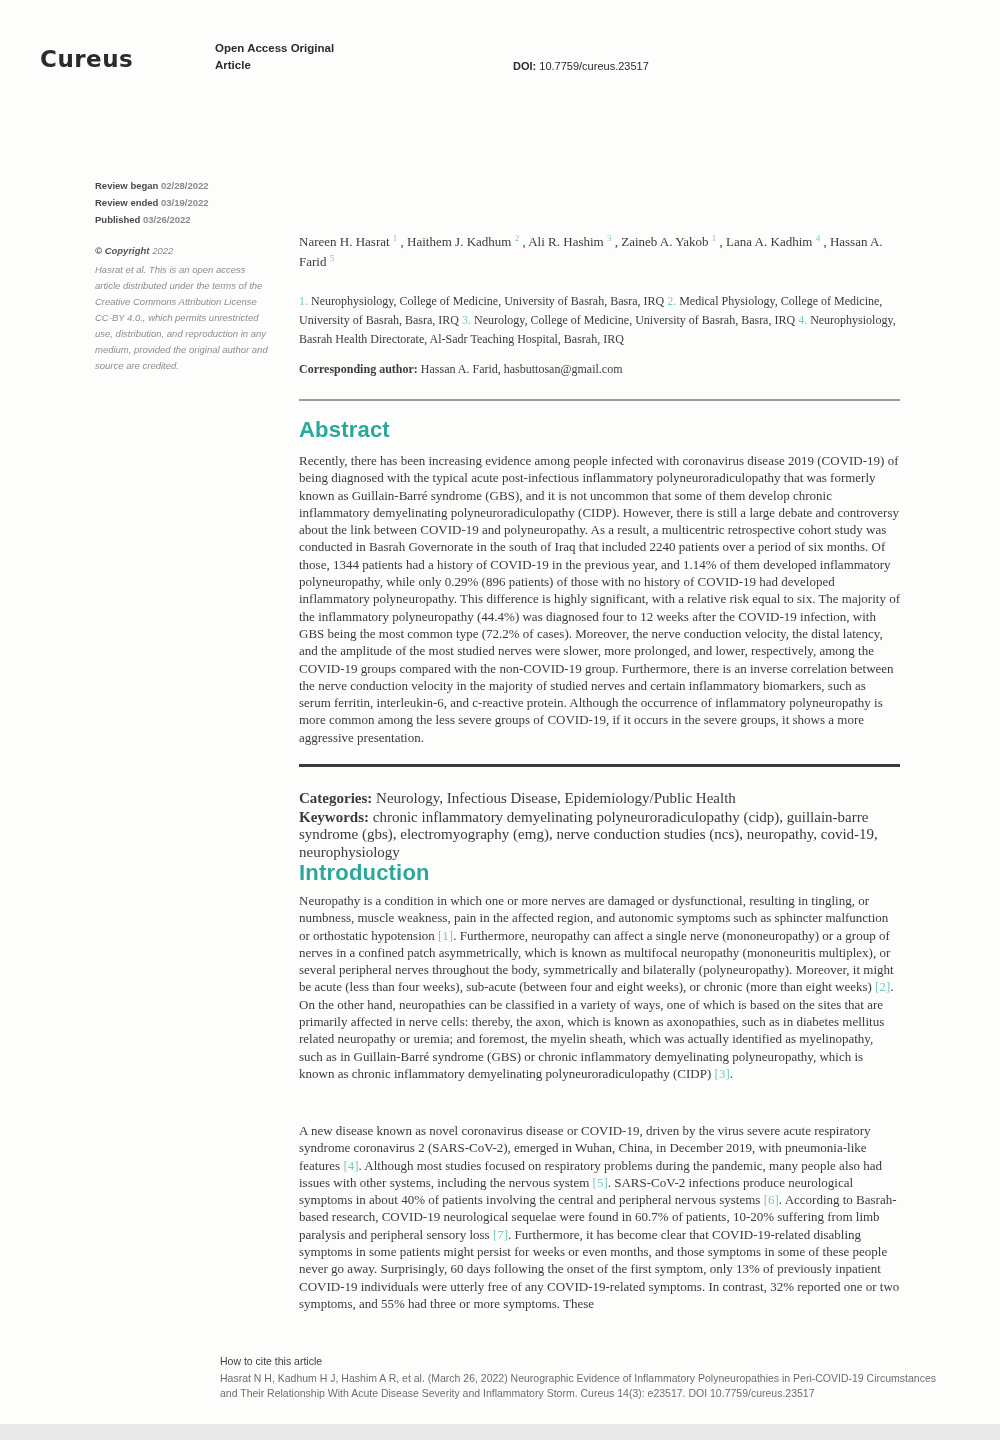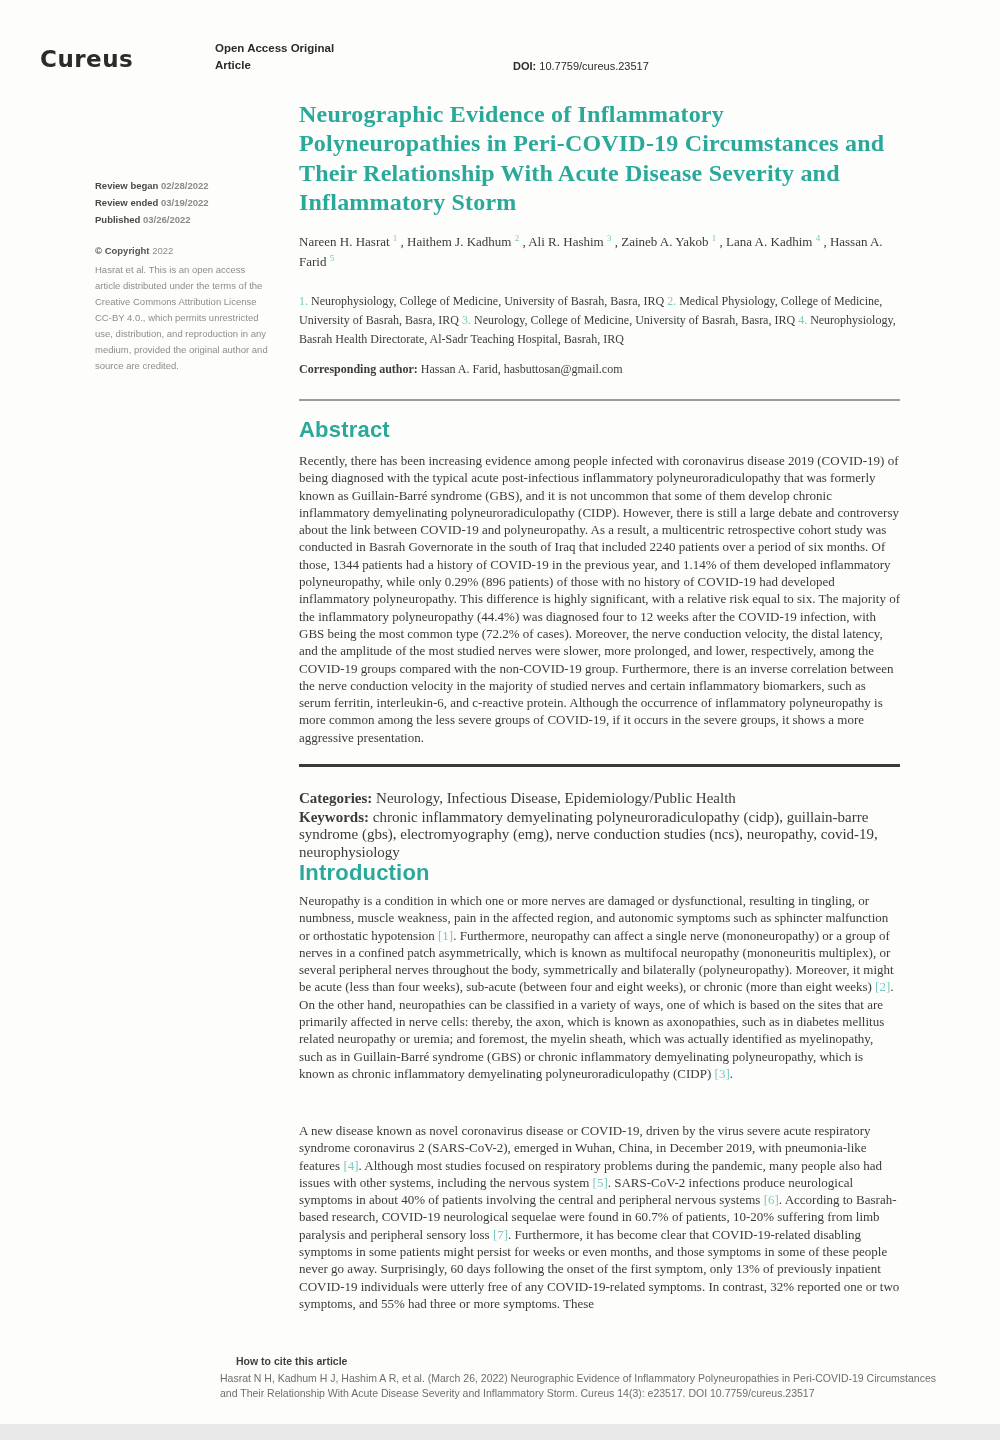--- a/index.html
+++ b/index.html
@@ -25,21 +25,21 @@
     font-family:"Liberation Sans", sans-serif; font-size:11px; color:#2b2b2b;
   }
   .doi-line .lbl { font-weight:bold; }
   
   .rail {
     position:absolute; left:95px; top:180px; width:178px;
     font-family:"Liberation Sans", sans-serif; font-size:9.5px;
   }
   .rail .dates div { margin-bottom:6px; color:#8a8a8a;font-weight:bold; }
   .rail .dates b { color:#4a4a4a; }
-  .rail .copyright { margin-top:18px; color:#8d8d8d; line-height:1.68; }
+  .rail .copyright { margin-top:18px; color:#8d8d8d; line-height:1.68;font-style:italic; }
   .rail .copyright .cp-head { font-weight:bold; color:#555; margin-bottom:3px; }
   .rail .copyright .cp-head span.year { font-weight:normal; color:#8d8d8d; }
   
   .col { position:absolute; left:299px; width:601px; }
   .title {
     top:100px; font-size:24px; font-weight:bold; line-height:1.22;
     color:var(--accent); letter-spacing:0.2px;
   }
   .authors { top:232px; font-size:13px; line-height:1.55; color:#3b3b3b; }
   sup.sup-ref { color:var(--accent-light); font-size:9px; }
@@ -62,21 +62,21 @@
   .cats .lbl { font-weight:bold; }
   .cats .row { margin-bottom:1px; }
   .intro-head { top:860px; }
   .intro-p1 { top:892px; font-size:13px; line-height:17.3px; }
   .intro-p2 { top:1122px; font-size:13px; line-height:17.3px; }
   
   .cite {
     position:absolute; left:220px; top:1354px; width:730px;
     font-family:"Liberation Sans", sans-serif; font-size:10.5px; line-height:1.45;
   }
-  .cite .head { font-weight:bold; color:#3f3f3f; margin-bottom:2px;margin-left:16px; }
+  .cite .head { font-weight:normal; color:#3f3f3f; margin-bottom:2px; }
   .cite .body { color:#6e6e6e; }
 </style>
 </head>
 <body>
 
 <div class="page">
 
   <div class="brand">Cureus</div>
   <div class="article-type">Open Access Original Article</div>
   <div class="doi-line">
@@ -89,21 +89,20 @@
       <div><b>Review began</b> <span>02/28/2022</span></div>
       <div><b>Review ended</b> <span>03/19/2022</span></div>
       <div><b>Published</b> <span>03/26/2022</span></div>
     </div>
     <div class="copyright">
       <div class="cp-head"><span>© Copyright</span> <span class="year">2022</span></div>
       <div>Hasrat et al. This is an open access article distributed under the terms of the Creative Commons Attribution License CC-BY 4.0., which permits unrestricted use, distribution, and reproduction in any medium, provided the original author and source are credited.</div>
     </div>
   </div>
 
-  <h1 class="col title">Neurographic Evidence of Inflammatory Polyneuropathies in Peri-COVID-19 Circumstances and Their Relationship With Acute Disease Severity and Inflammatory Storm</h1>
   <div class="col authors">Nareen H. Hasrat <sup class="sup-ref">1</sup> , Haithem J. Kadhum <sup class="sup-ref">2</sup> , Ali R. Hashim <sup class="sup-ref">3</sup> , Zaineb A. Yakob <sup class="sup-ref">1</sup> , Lana A. Kadhim <sup class="sup-ref">4</sup> , Hassan A. Farid <sup class="sup-ref">5</sup></div>
   <div class="col affiliations"><span class="ref">1.</span> Neurophysiology, College of Medicine, University of Basrah, Basra, IRQ <span class="ref">2.</span> Medical Physiology, College of Medicine, University of Basrah, Basra, IRQ <span class="ref">3.</span> Neurology, College of Medicine, University of Basrah, Basra, IRQ <span class="ref">4.</span> Neurophysiology, Basrah Health Directorate, Al-Sadr Teaching Hospital, Basrah, IRQ</div>
   <div class="col corresponding">
     <span class="lbl">Corresponding author:</span><span> Hassan A. Farid, hasbuttosan@gmail.com</span>
   </div>
 
   <div class="col rule-double"></div>
 
   <h2 class="col section abstract-head">Abstract</h2>
   <p class="col abstract-body">Recently, there has been increasing evidence among people infected with coronavirus disease 2019 (COVID-19) of being diagnosed with the typical acute post-infectious inflammatory polyneuroradiculopathy that was formerly known as Guillain-Barré syndrome (GBS), and it is not uncommon that some of them develop chronic inflammatory demyelinating polyneuroradiculopathy (CIDP). However, there is still a large debate and controversy about the link between COVID-19 and polyneuropathy. As a result, a multicentric retrospective cohort study was conducted in Basrah Governorate in the south of Iraq that included 2240 patients over a period of six months. Of those, 1344 patients had a history of COVID-19 in the previous year, and 1.14% of them developed inflammatory polyneuropathy, while only 0.29% (896 patients) of those with no history of COVID-19 had developed inflammatory polyneuropathy. This difference is highly significant, with a relative risk equal to six. The majority of the inflammatory polyneuropathy (44.4%) was diagnosed four to 12 weeks after the COVID-19 infection, with GBS being the most common type (72.2% of cases). Moreover, the nerve conduction velocity, the distal latency, and the amplitude of the most studied nerves were slower, more prolonged, and lower, respectively, among the COVID-19 groups compared with the non-COVID-19 group. Furthermore, there is an inverse correlation between the nerve conduction velocity in the majority of studied nerves and certain inflammatory biomarkers, such as serum ferritin, interleukin-6, and c-reactive protein. Although the occurrence of inflammatory polyneuropathy is more common among the less severe groups of COVID-19, if it occurs in the severe groups, it shows a more aggressive presentation.</p>

